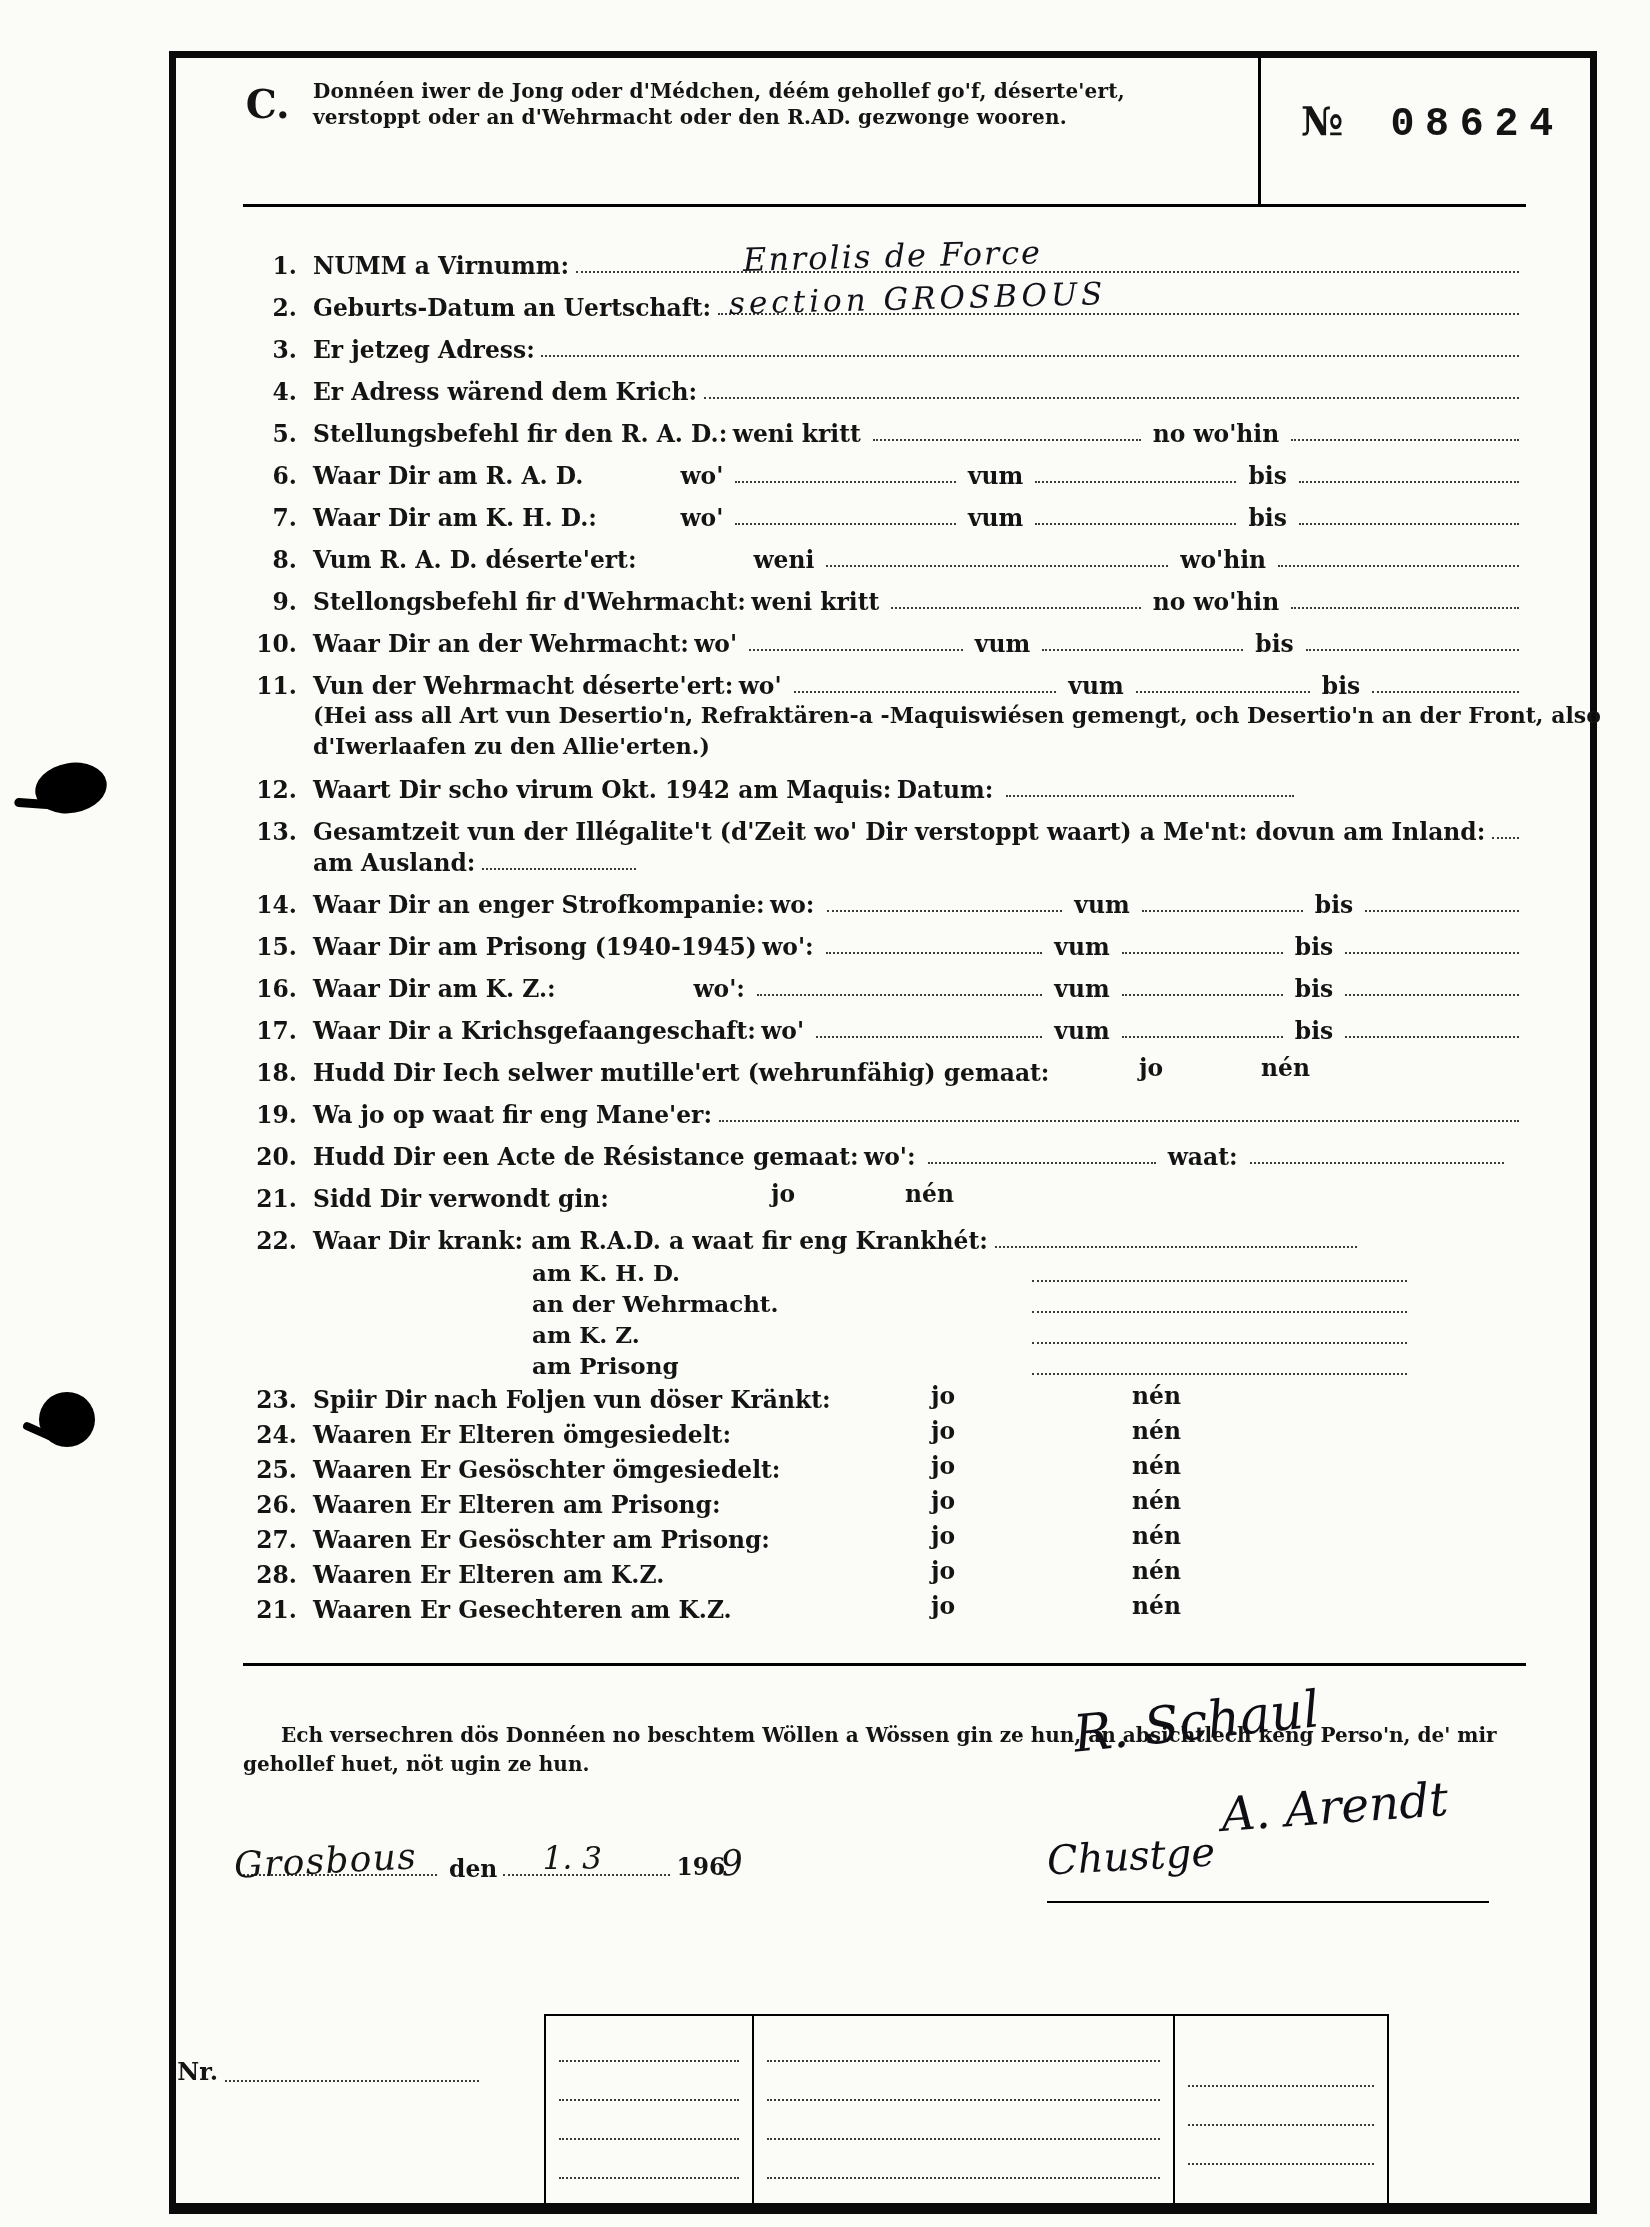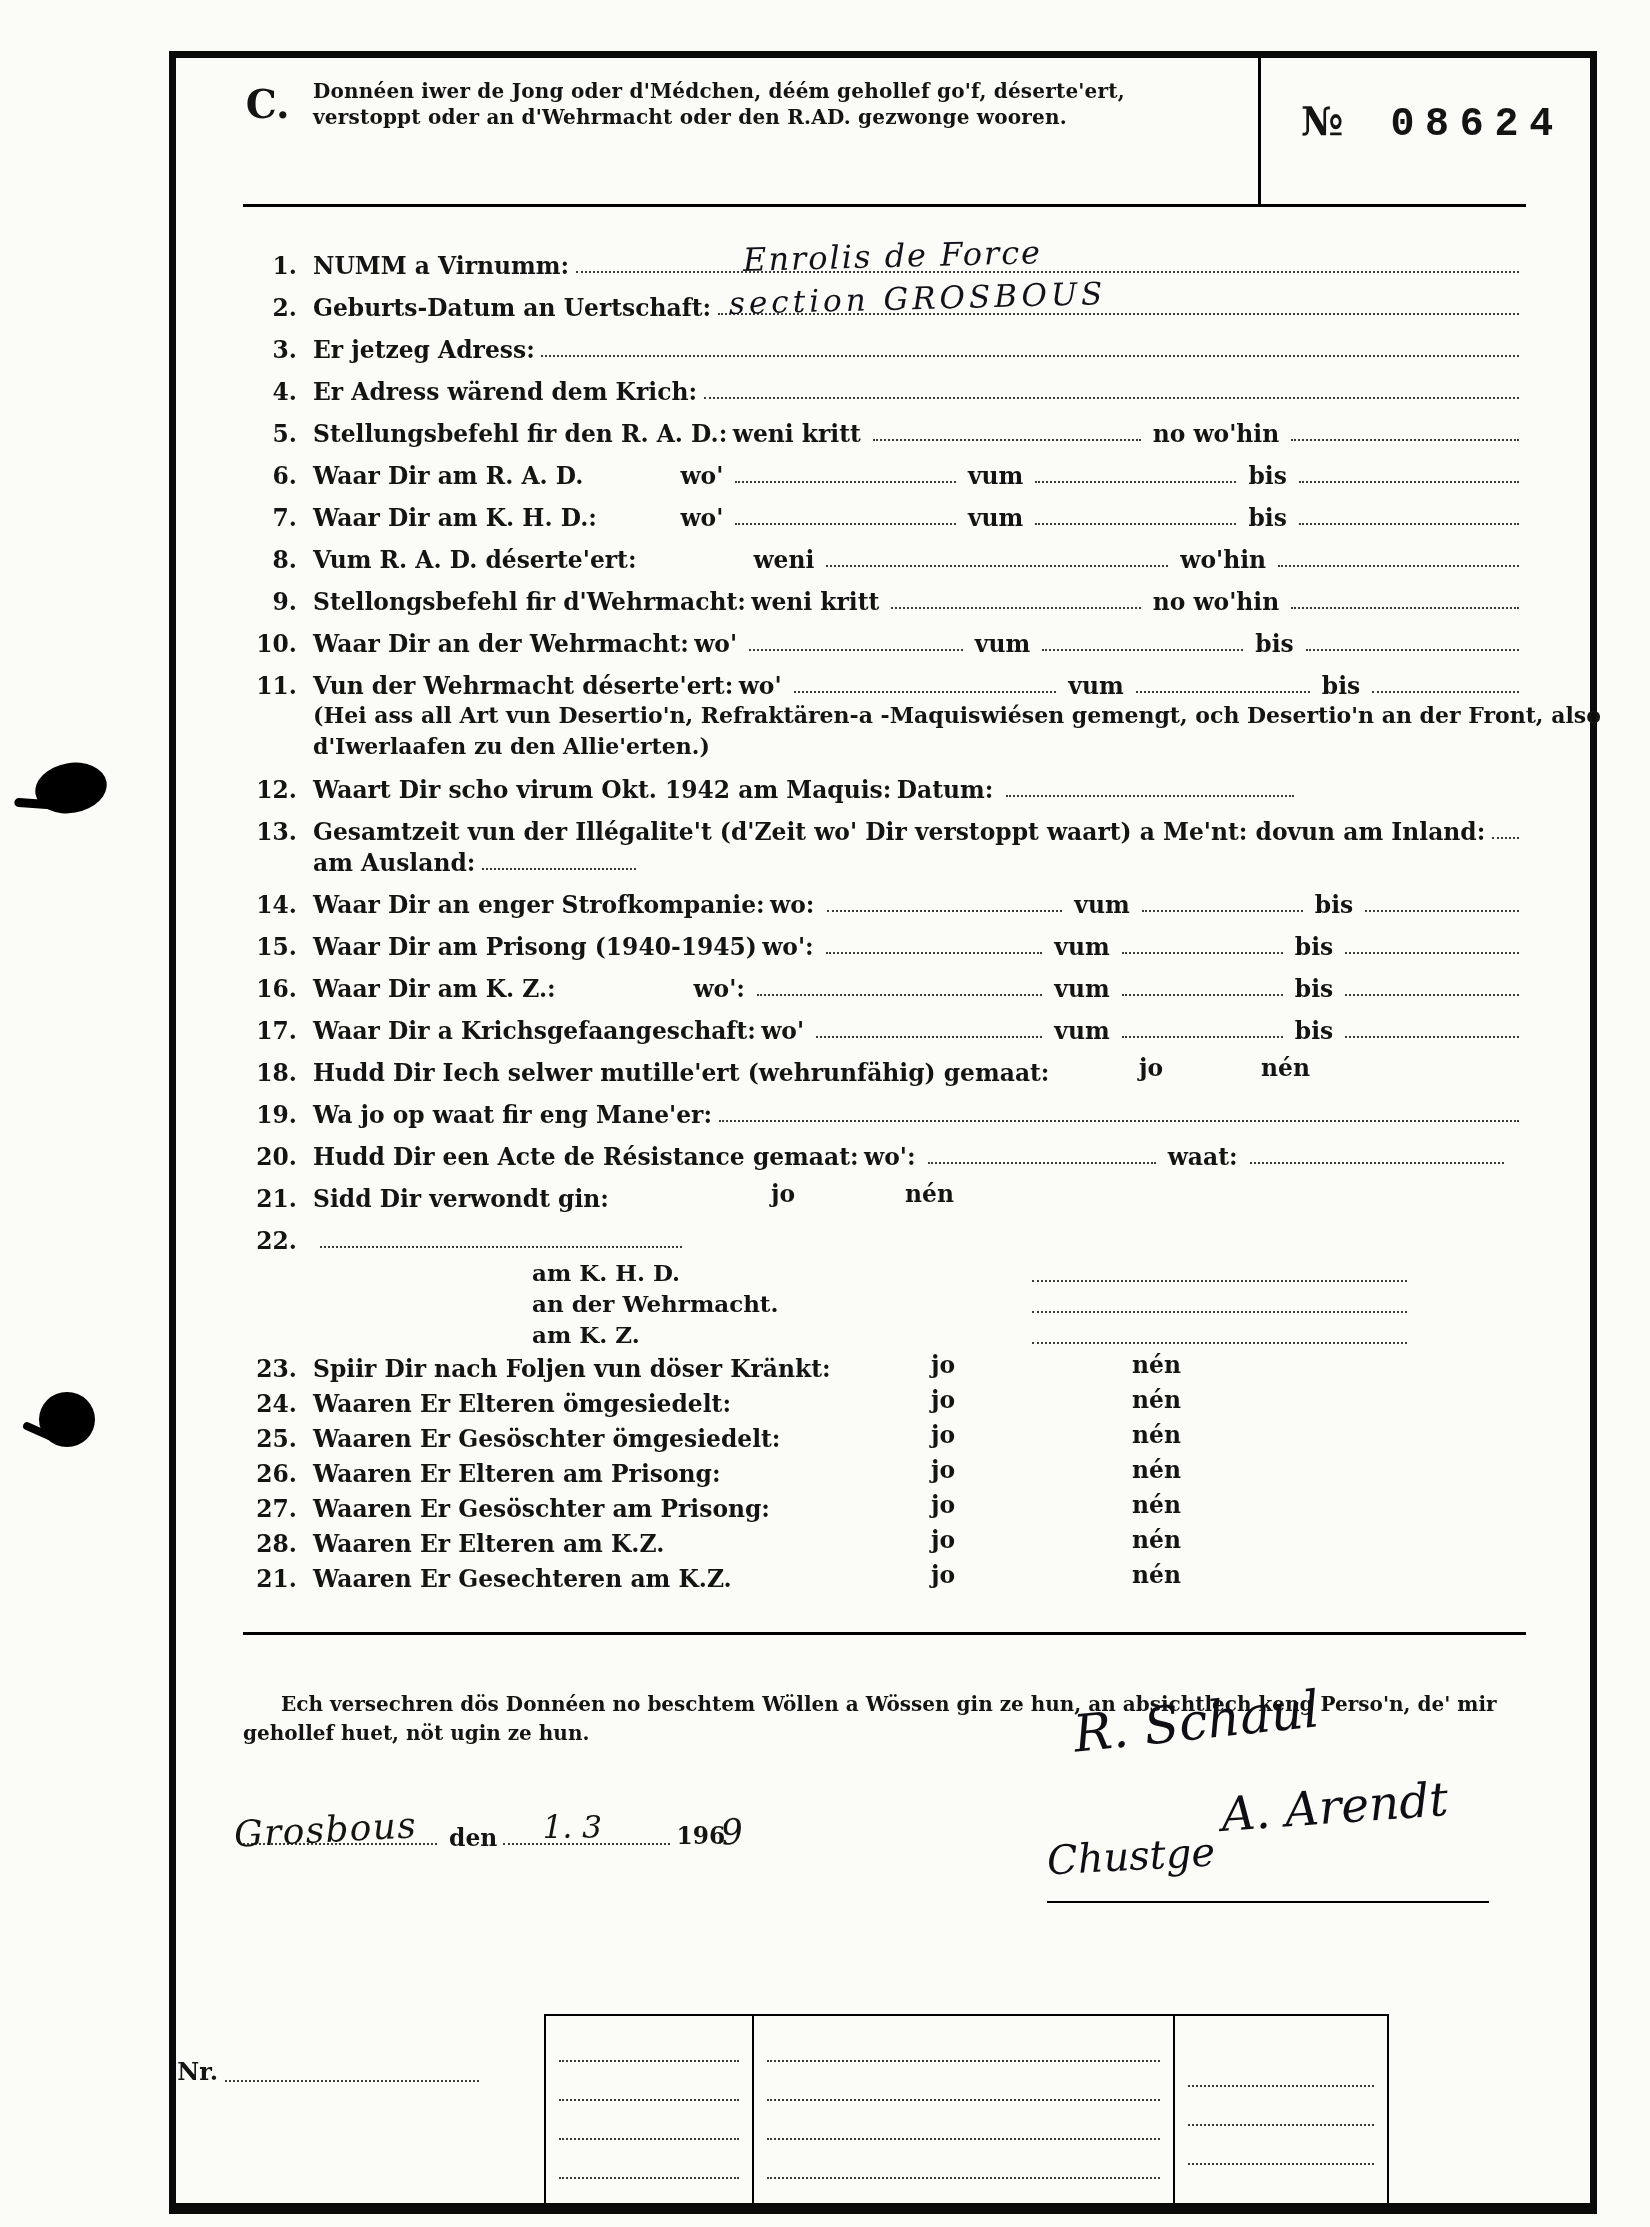--- a/index.html
+++ b/index.html
@@ -318,32 +318,37 @@
 
         <div class="row">
           <span class="num">21.</span>
           <span class="lbl">Sidd Dir verwondt gin:</span>
           <span class="jn jo-c">jo</span>
           <span class="jn nen-c">nén</span>
         </div>
 
         <div class="row">
           <span class="num">22.</span>
+          <span class="lbl">Waar Dir krank: am R.A.D. a waat fir eng Krankhét:</span>
           <span class="dots dw540"></span>
         </div>
         <div class="subrow">
           <span class="slbl">am K. H. D.</span>
           <span class="dots"></span>
         </div>
         <div class="subrow">
           <span class="slbl">an der Wehrmacht.</span>
           <span class="dots"></span>
         </div>
         <div class="subrow">
           <span class="slbl">am K. Z.</span>
+          <span class="dots"></span>
+        </div>
+        <div class="subrow">
+          <span class="slbl">am Prisong</span>
           <span class="dots"></span>
         </div>
 
         <div class="row c52">
           <span class="num">23.</span>
           <span class="lbl">Spiir Dir nach Foljen vun döser Kränkt:</span>
           <span class="jn jo-a">jo</span>
           <span class="jn nen-a">nén</span>
         </div>
         <div class="row c52">

